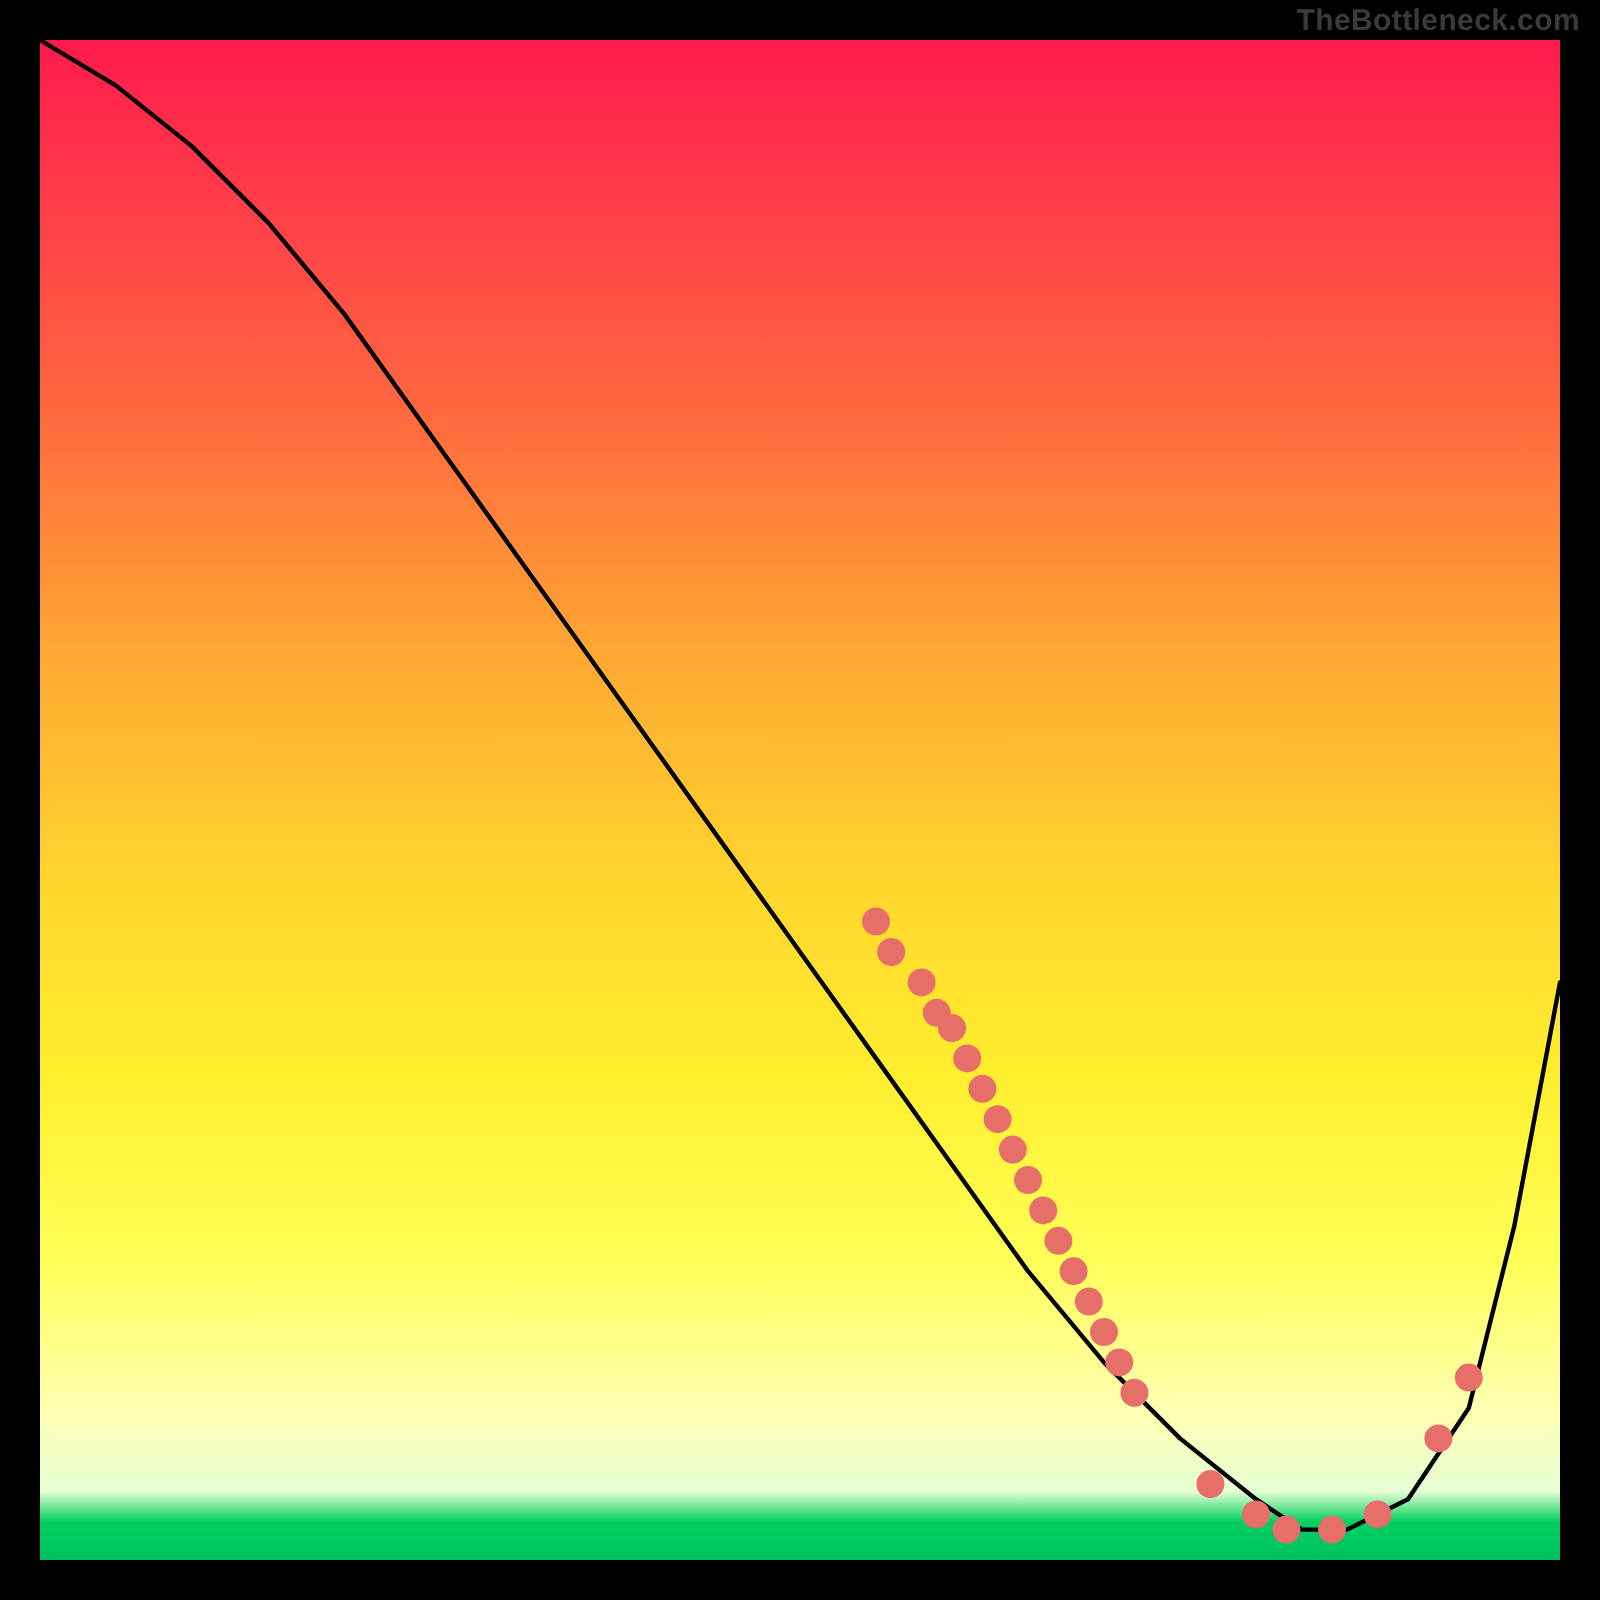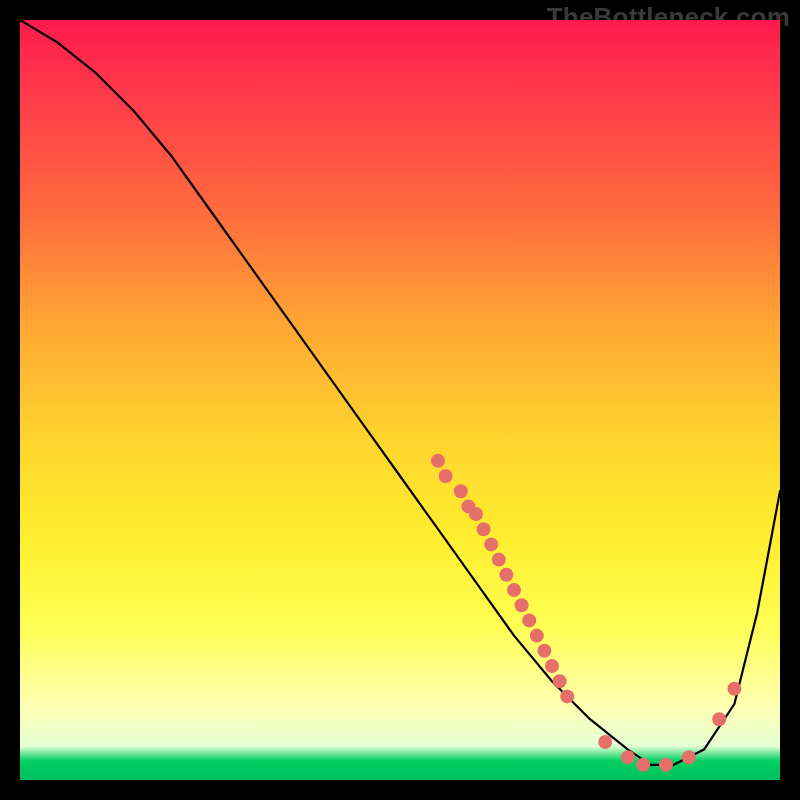--- a/index.html
+++ b/index.html
@@ -37,21 +37,21 @@
       #e6ffd4 95.5%,
       #00d060 97.5%,
       #00c060 100%
     );
   }
   .watermark {
     position: absolute;
     top: 2px;
     right: 10px;
     color: #3a3a3a;
-    font-size: 26px;
+    font-size: 15px;
     font-weight: 600;
     letter-spacing: 0.2px;
     font-family: Arial, Helvetica, sans-serif;
     user-select: none;
   }
   svg.curve {
     position: absolute;
     left: 0;
     top: 0;
   }

